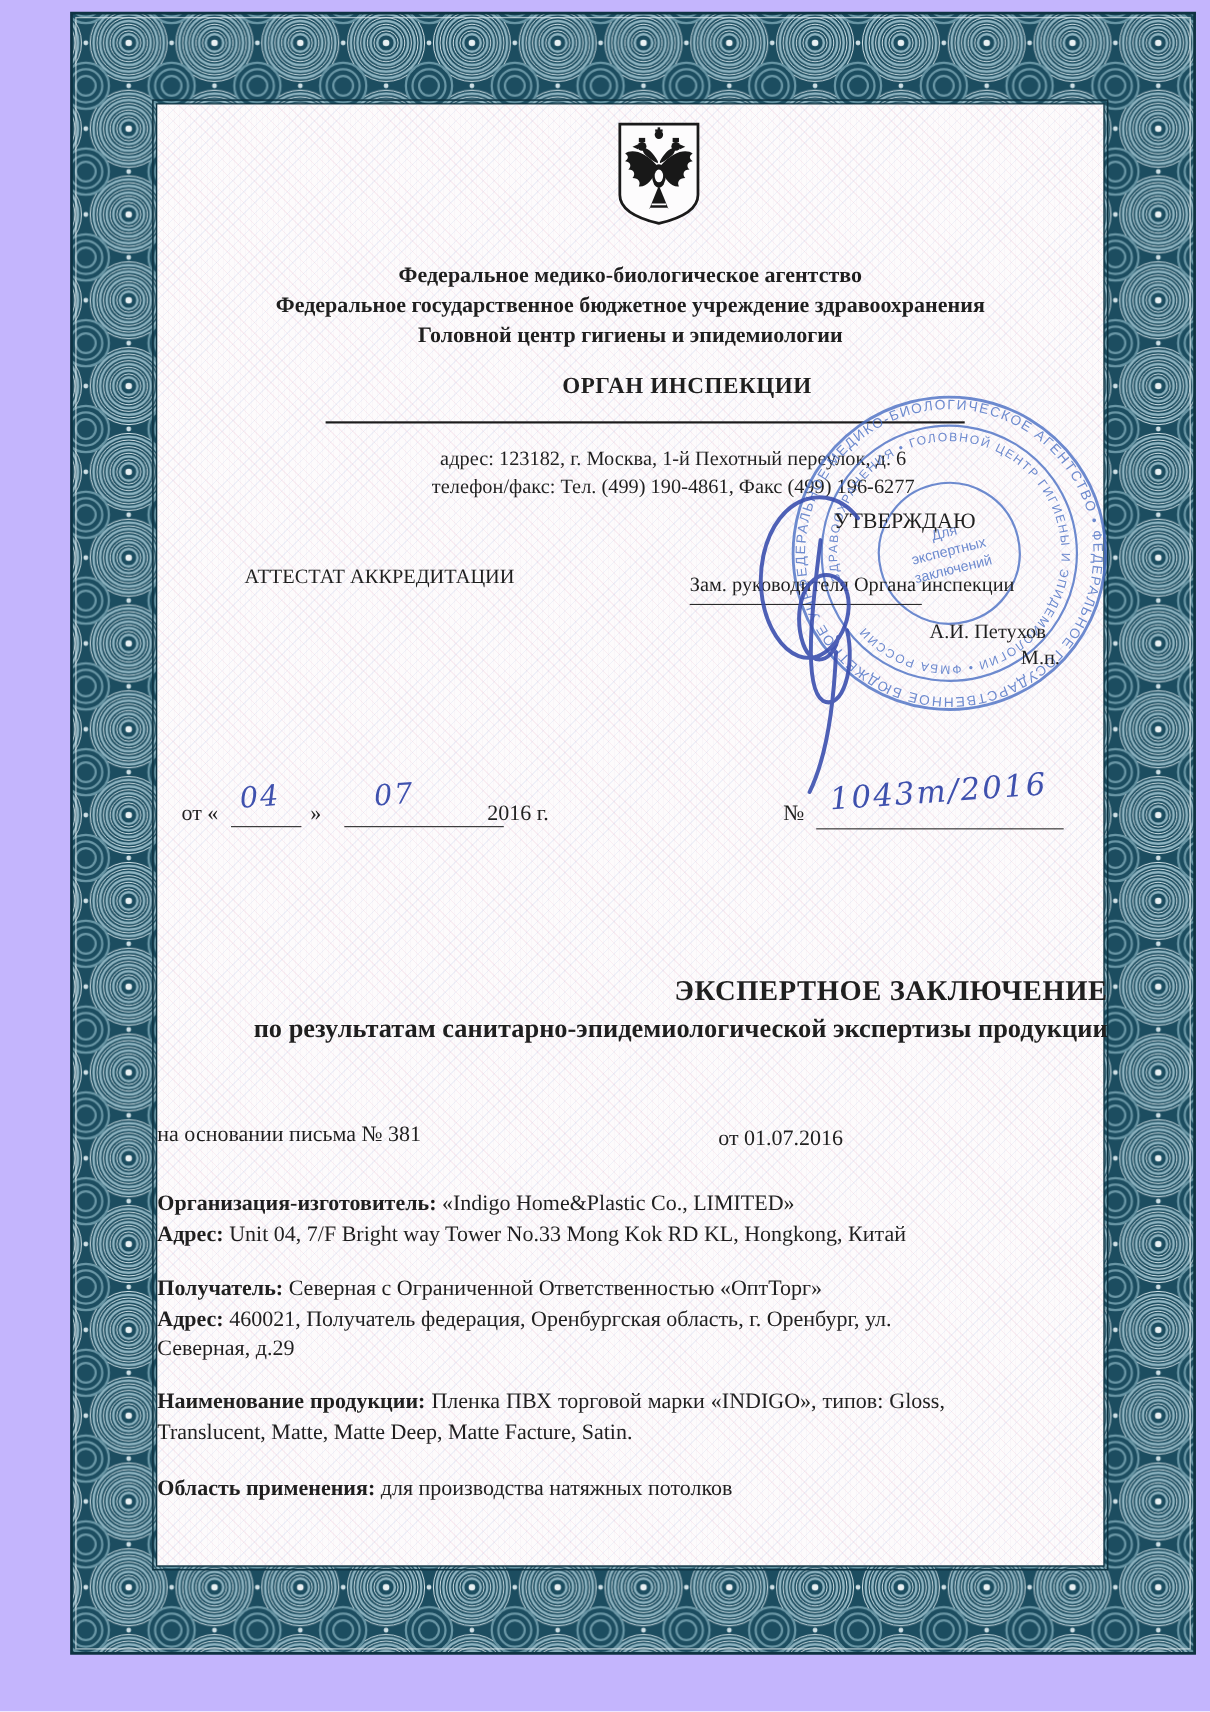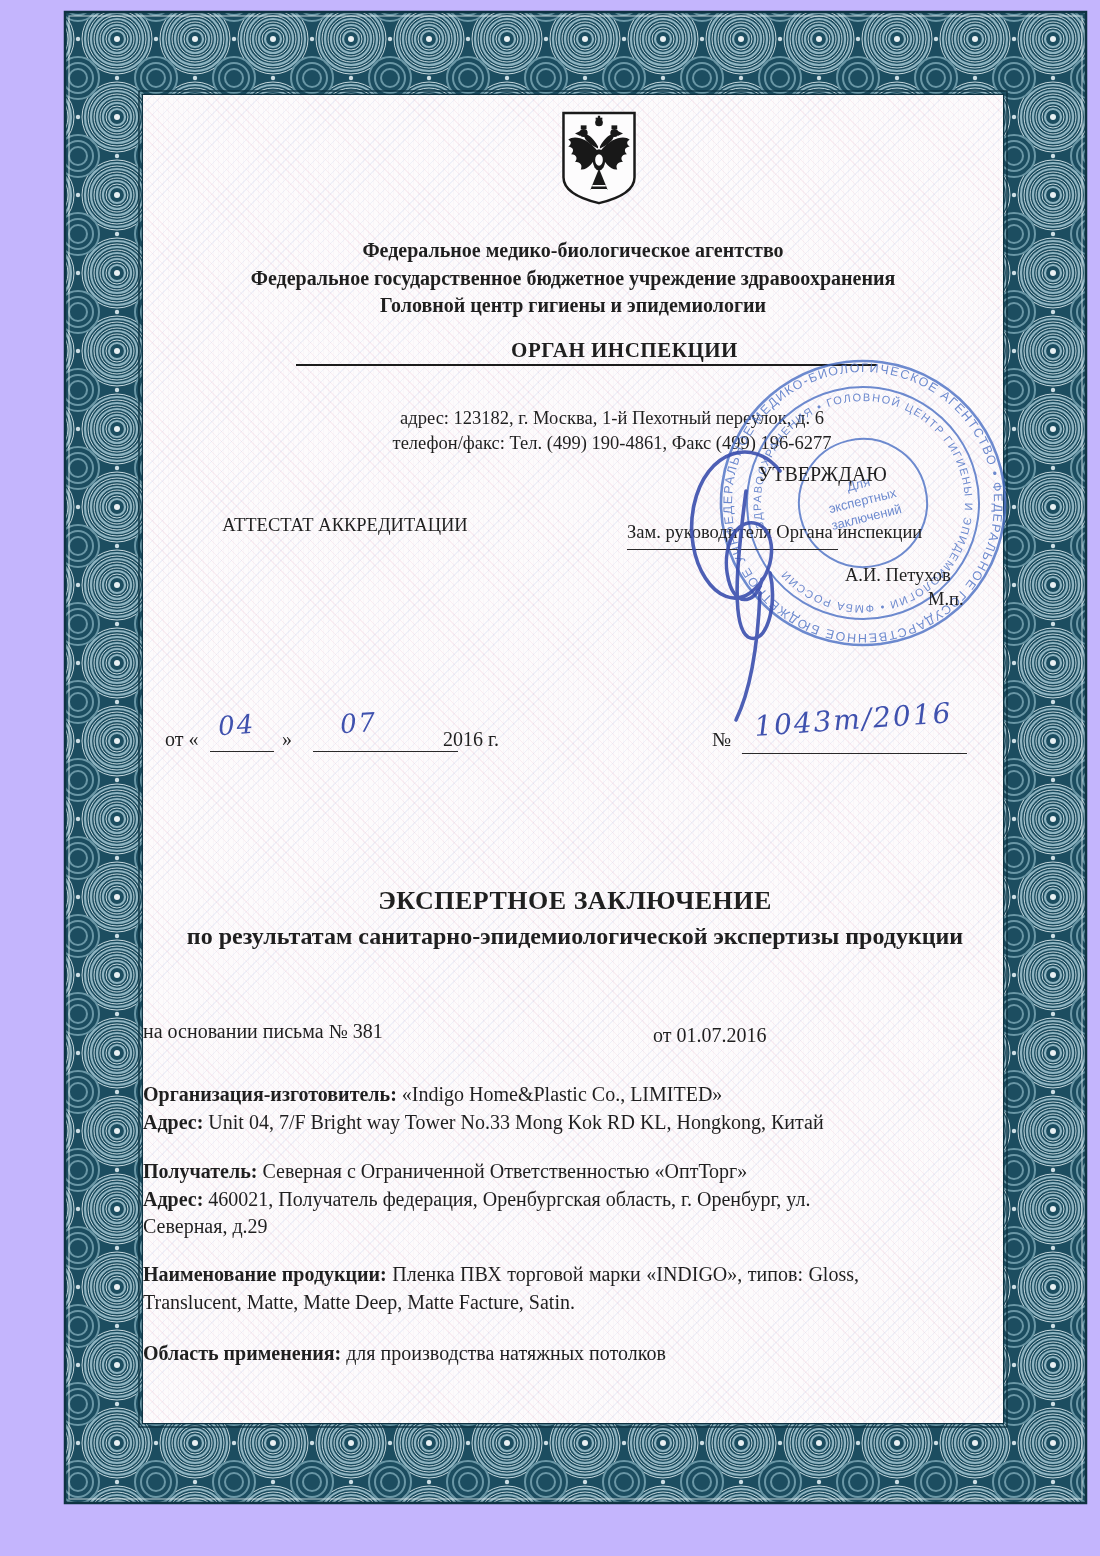--- a/index.html
+++ b/index.html
@@ -11,21 +11,21 @@
       repeating-linear-gradient(45deg, rgba(216,120,158,0.10) 0 1px, rgba(0,0,0,0) 1px 7px),
       repeating-linear-gradient(-45deg, rgba(120,150,214,0.10) 0 1px, rgba(0,0,0,0) 1px 7px),
       repeating-linear-gradient(90deg, rgba(190,160,200,0.05) 0 1px, rgba(0,0,0,0) 1px 5px),
       #fdfbfc;}
   .abs{position:absolute;}
   .ctr{text-align:center;}
   .hdr{font-weight:bold;font-size:20px;line-height:27.5px;}
   .doc18{font-size:18.5px;line-height:25px;margin-top:35px;}
   .body20{font-size:20px;line-height:27.5px;}
   .organ-title{font-weight:bold;font-size:21px;letter-spacing:.5px;}
-  .organ-underline{border-bottom:2.4px solid #1c1c1c;padding-bottom:1px;}
+  .organ-underline{border-bottom:2.4px solid #1c1c1c;padding-bottom:20px;}
   .blank-line{border-bottom:1.8px solid #2a2a2a;height:0;}
   .hand{font-family:"DejaVu Serif", serif;font-style:italic;color:#3f51ae;
         font-size:26px;letter-spacing:2px;white-space:nowrap;}
   .title-main{font-weight:bold;font-size:26px;letter-spacing:.5px;}
   .title-sub{font-weight:bold;font-size:24px;}
   .para{width:716px;}
   .just{text-align:justify;}
   b{font-weight:bold;}
 </style>
 </head>
@@ -161,21 +161,21 @@
   <div class="abs hand" style="left:218px;top:710px;transform:rotate(-4deg);">04</div>
   <div class="abs blank-line" style="left:210px;top:751px;width:64px;"></div>
   <div class="abs body20" style="left:282px;top:726px;">»</div>
   <div class="abs hand" style="left:340px;top:708px;transform:rotate(-4deg);">07</div>
   <div class="abs blank-line" style="left:313px;top:751px;width:145px;"></div>
   <div class="abs body20" style="left:443px;top:726px;">2016 г.</div>
   <div class="abs body20" style="left:712px;top:726px;">№</div>
   <div class="abs hand" style="left:754px;top:703px;transform:rotate(-4deg);font-size:28px;">1043т/2016</div>
   <div class="abs blank-line" style="left:742px;top:753px;width:225px;"></div>
 
-  <div class="abs ctr" style="left:143px;top:886px;width:864px;">
+  <div class="abs ctr" style="left:143px;top:886px;width:864px;text-align:right;">
     <div class="title-main">ЭКСПЕРТНОЕ ЗАКЛЮЧЕНИЕ</div>
     <div class="title-sub" style="margin-top:7px;">по результатам санитарно-эпидемиологической экспертизы продукции</div>
   </div>
 
   <div class="abs body20" style="left:143px;top:1018px;">на основании письма № 381</div>
   <div class="abs body20" style="left:653px;top:1022px;">от 01.07.2016</div>
 
   <div class="abs body20 para" style="left:143px;top:1081px;">
     <div><b>Организация-изготовитель:</b><span> «Indigo Home&amp;Plastic Co., LIMITED»</span></div>
     <div><b>Адрес:</b><span> Unit 04, 7/F Bright way Tower No.33 Mong Kok RD KL, Hongkong, Китай</span></div>

